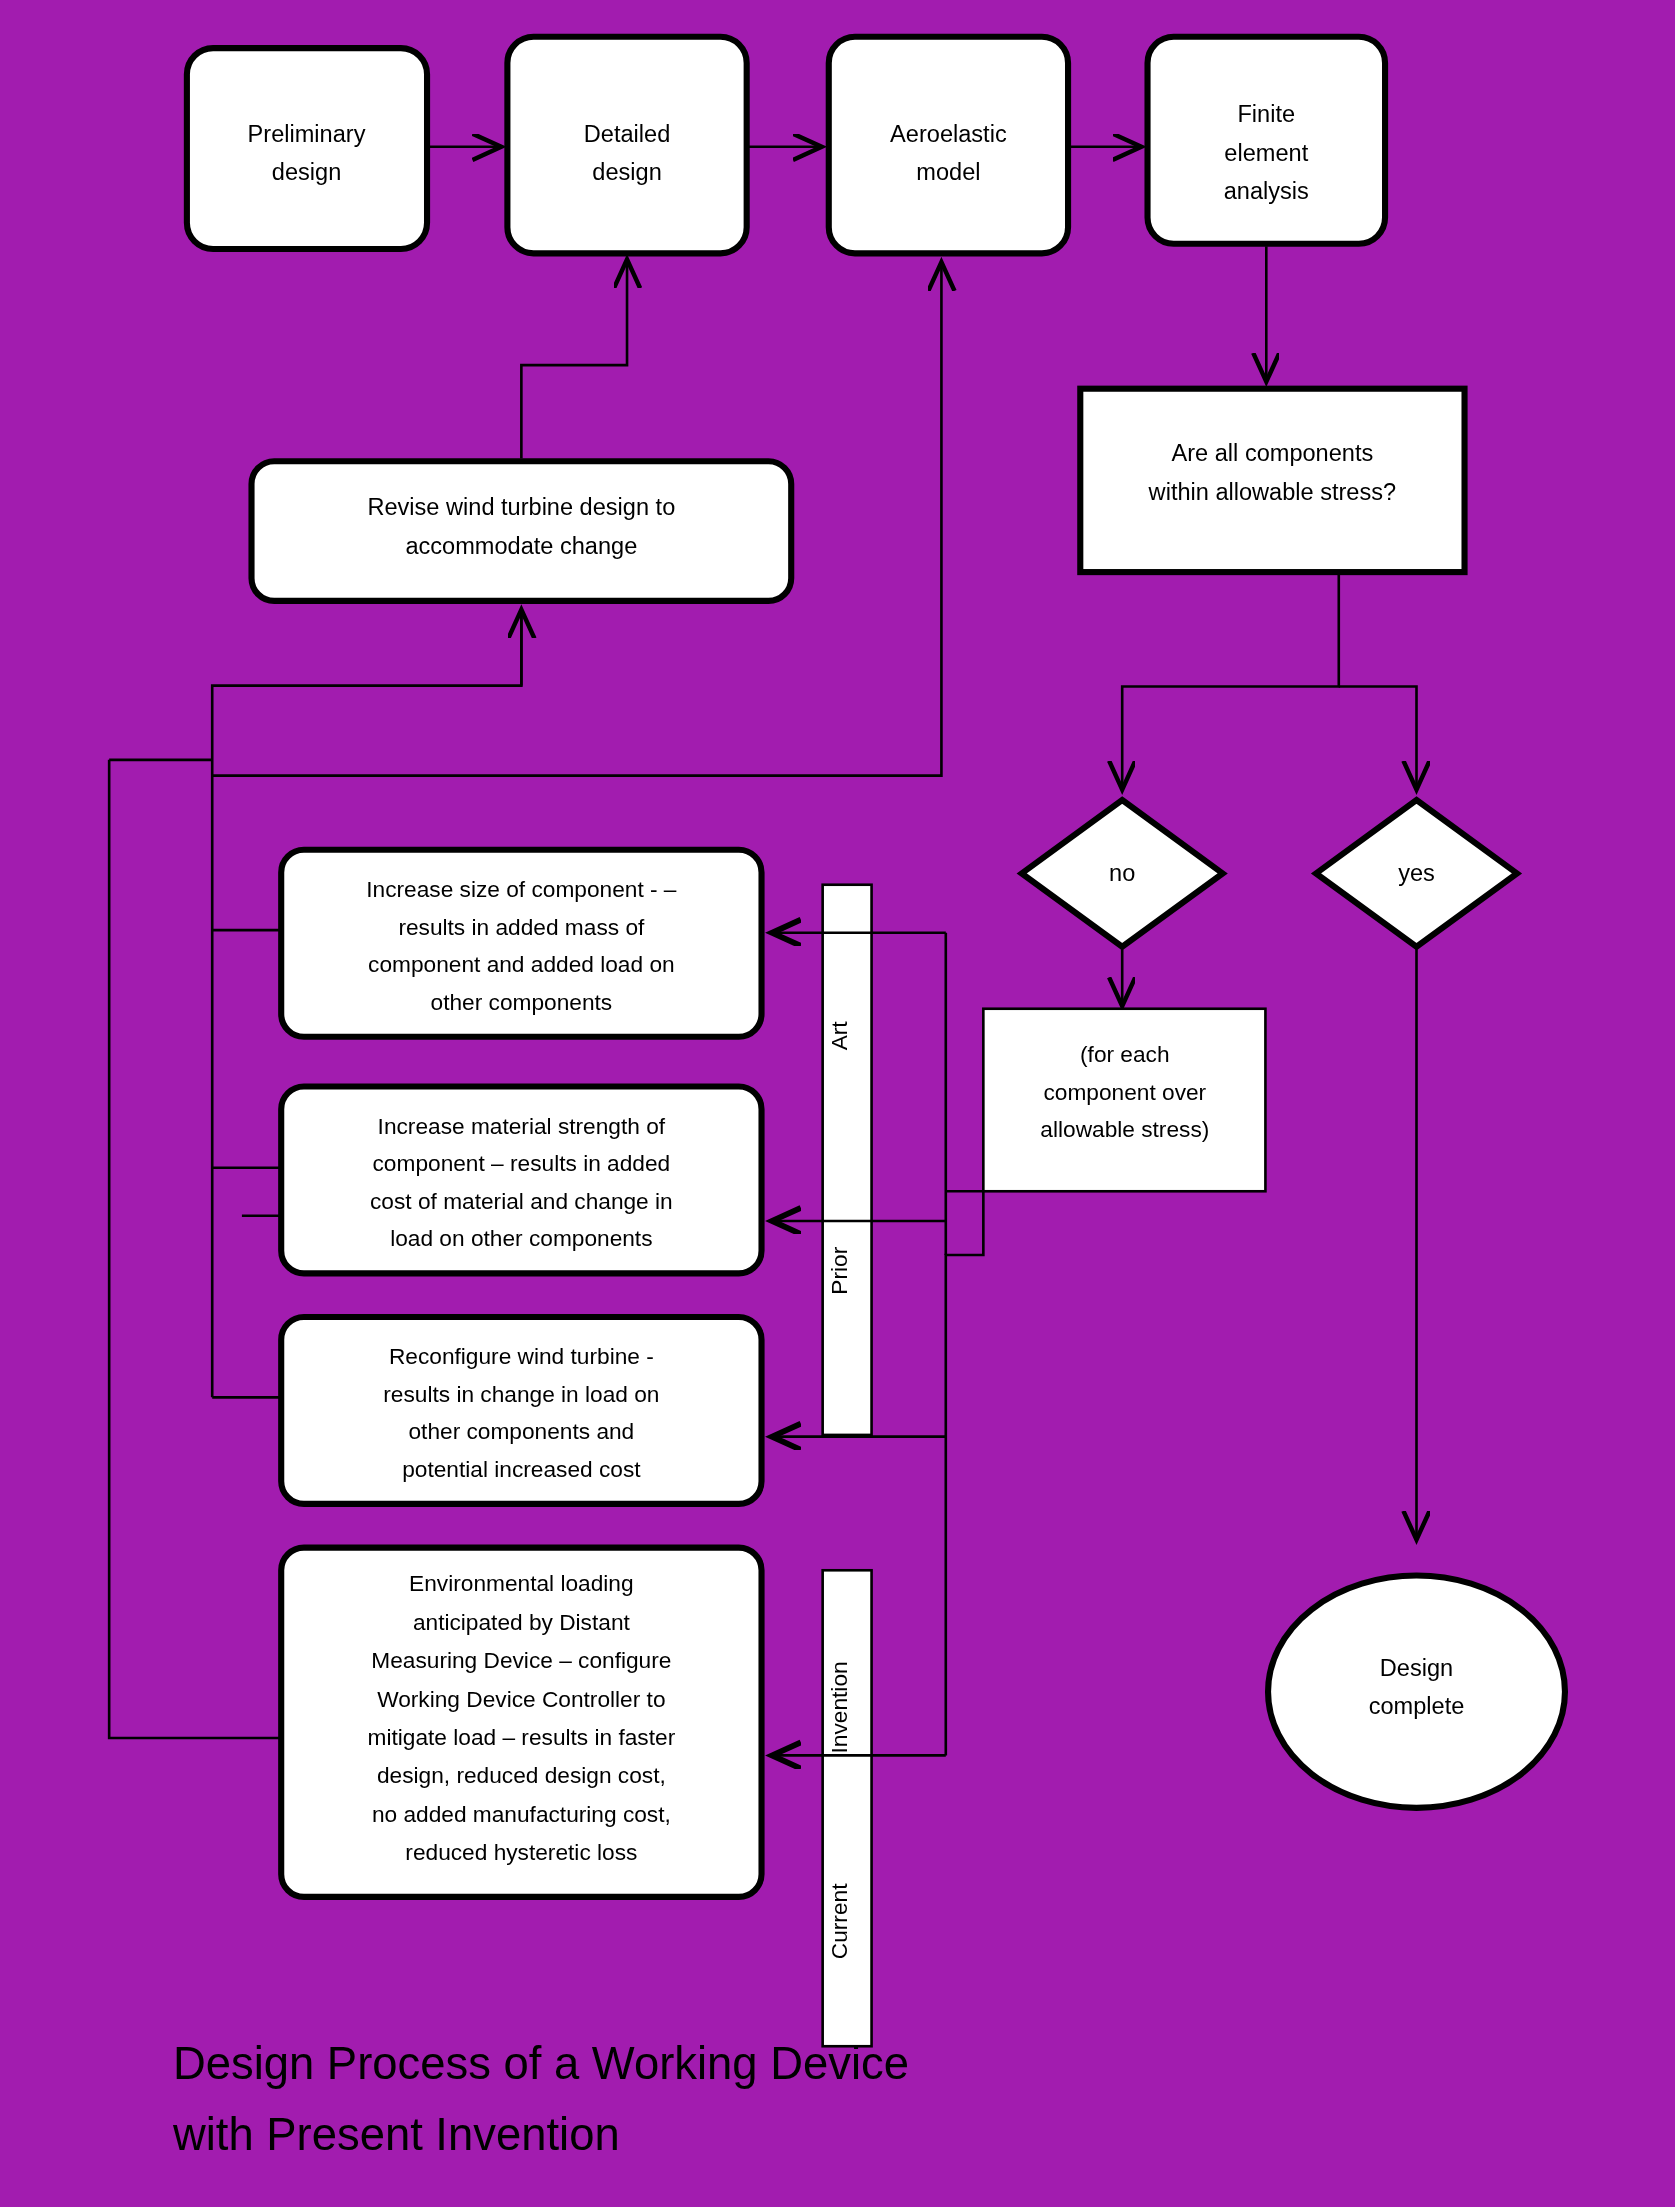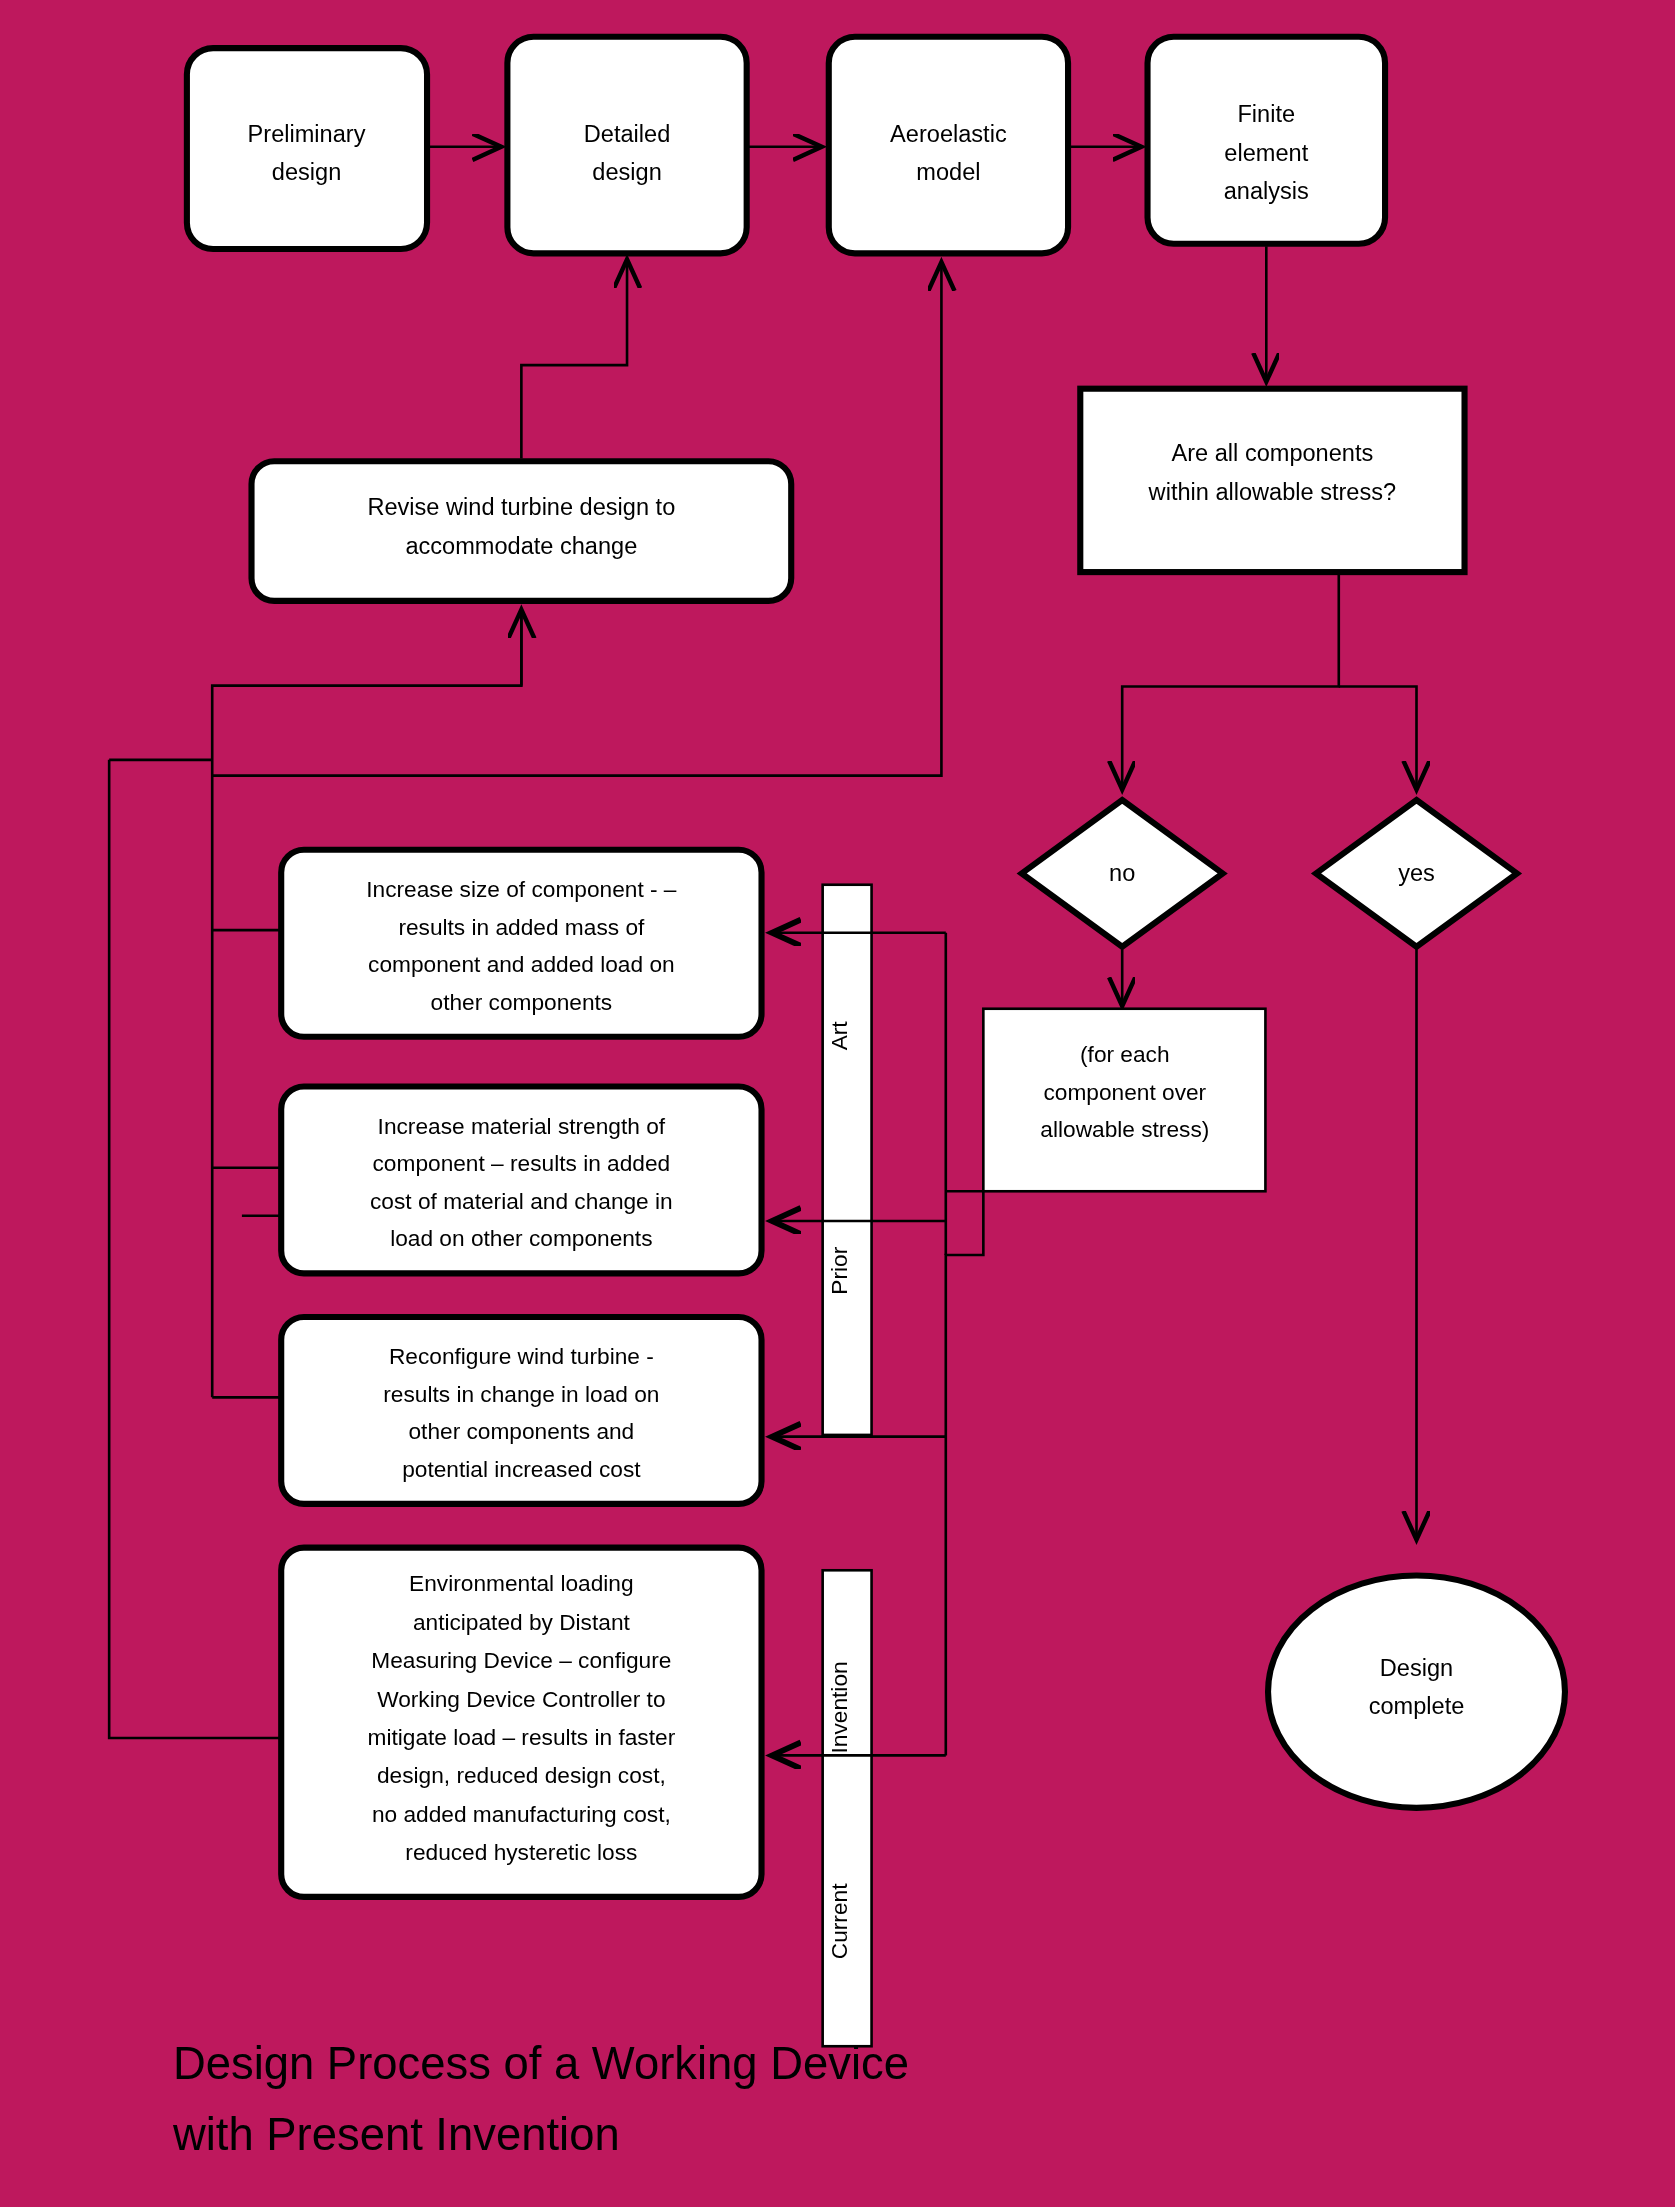--- a/index.html
+++ b/index.html
@@ -2,21 +2,21 @@
 <html style="font-size:14px"><head>
 <meta charset="utf-8">
 <style>
   html,body{margin:0;padding:0;background:#ffffff;}
   body{
     width:1675px;height:2207px;
     font-family:"Liberation Sans", sans-serif;
     color:#000000;
     overflow:hidden;
   }
-  #stage{position:relative;width:1675px;height:2207px;background:#be185d;}
+  #stage{position:relative;width:1675px;height:2207px;background:#a21caf;}
   svg#flow{position:absolute;left:0;top:0;width:1675px;height:2207px;display:block;}
   .node-label{
     font-family:"Liberation Sans", sans-serif;
     text-anchor:middle;
     fill:#000;
     font-size:27px;
   }
   .node-label.sm{font-size:26px;}
   .vlabel{
     font-family:"Liberation Sans", sans-serif;

